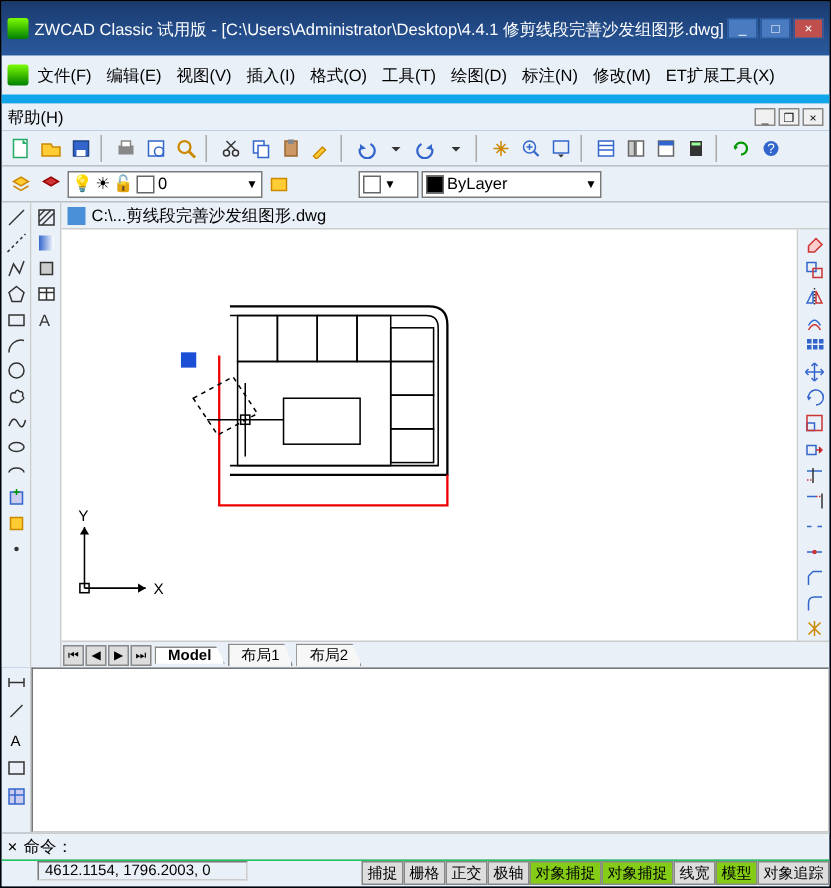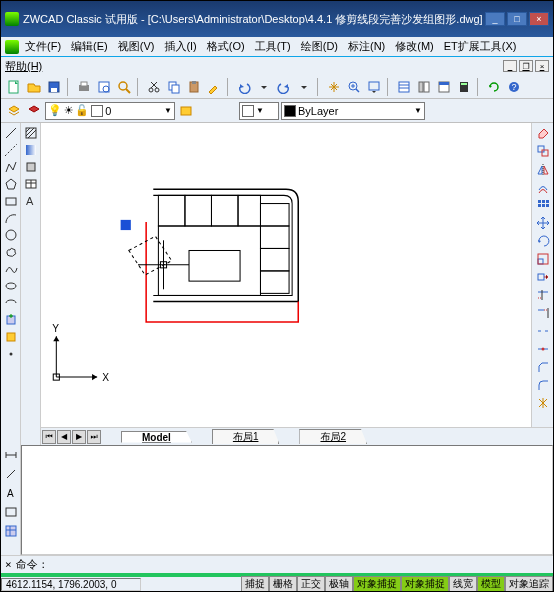--- a/index.html
+++ b/index.html
@@ -3,49 +3,49 @@
 <meta charset="utf-8">
 <style>
 * { box-sizing: border-box; margin: 0; padding: 0; font-family: "Microsoft YaHei", SimSun, Arial, sans-serif; }
 body { width: 554px; height: 592px; overflow: hidden; background: #3a6ea5; display: flex; flex-direction: column; border: 1px solid #000; }
 .titlebar { height: 36px; background: linear-gradient(#1a3a6e,#2a5a9e); color: #fff; display: flex; align-items: center; padding: 0 4px; font-size: 11px; }
 .titlebar .icon { width: 14px; height: 14px; margin-right: 4px; background: linear-gradient(#7cfc00,#008000); border-radius: 2px; position: relative; }
 .titlebar .title { flex: 1; white-space: nowrap; overflow: hidden; }
 .winbtns { display: flex; gap: 2px; }
 .winbtn { width: 20px; height: 14px; background: #4a7abf; border: 1px solid #2a5a9e; color: #fff; font-size: 9px; display: flex; align-items: center; justify-content: center; cursor: pointer; }
 .winbtn.close { background: #c0504d; }
-.menubar { height: 20px; background: #eaf0f7; display: flex; align-items: center; padding: 0 4px; font-size: 11px; gap: 2px; border-bottom: 1px solid #0ea5e9; }
+.menubar { height: 32px; background: #eaf0f7; display: flex; align-items: center; padding: 0 4px; font-size: 11px; gap: 2px; border-bottom: 6px solid #0ea5e9; }
 .menubar .menuitem { padding: 1px 4px; cursor: pointer; }
-.menubar2 { height: 18px; background: #eaf0f7; display: flex; align-items: center; padding: 0 4px; font-size: 11px; gap: 2px; justify-content: space-between; text-decoration: underline; }
+.menubar2 { height: 18px; background: #eaf0f7; display: flex; align-items: center; padding: 0 4px; font-size: 11px; gap: 2px; justify-content: space-between; }
 .childctl { display:flex; gap:2px; }
 .childctl .cbtn { width:14px; height:12px; border:1px solid #888; font-size:8px; display:flex;align-items:center;justify-content:center; cursor:pointer; background:#f0f0f0;}
 .toolbar { background: #eaf0f7; border-bottom: 1px solid #c0c0c0; display: flex; align-items: center; padding: 2px 4px; gap: 2px; min-height: 24px; flex-wrap:nowrap; }
 .tbtn { width: 18px; height: 18px; display: inline-flex; align-items: center; justify-content: center; cursor: pointer; border: 1px solid transparent; }
 .tsep { width: 4px; height: 18px; border-left: 1px solid #aaa; margin: 0 2px; }
 .colorbox { width: 12px; height: 12px; border: 1px solid #666; }
 .dropdown { height: 18px; border: 1px solid #7a7a7a; background: #fff; font-size: 11px; display: flex; align-items: center; padding: 0 2px; gap: 2px; }
 .dropdown .arrow { font-size: 8px; }
 .main { flex: 1; display: flex; background: #eaf0f7; overflow: hidden; }
 .vtoolbar { width: 20px; background: #eaf0f7; border-right: 1px solid #ccc; display: flex; flex-direction: column; align-items: center; padding-top: 2px; gap: 1px; }
 .vbtn { width: 16px; height: 16px; display: flex; align-items: center; justify-content: center; cursor: pointer; }
 .docarea { flex: 1; display: flex; flex-direction: column; overflow: hidden; }
 .doctab { height: 18px; background: #eaf0f7; display: flex; align-items: center; padding: 0 4px; font-size: 11px; gap: 4px; border-bottom: 1px solid #ccc; }
 .doctab .dicon { width: 12px; height: 12px; background: #4a90d9; }
 .canvas { flex: 1; display: flex; overflow: hidden; }
 .drawing { flex: 1; background: #fff; position: relative; overflow: hidden; }
 .rtoolbar { width: 22px; background: #eaf0f7; border-left: 1px solid #ccc; display: flex; flex-direction: column; align-items: center; padding-top: 2px; gap: 2px; }
 .tabs { height: 18px; background: #eaf0f7; display: flex; align-items: center; font-size: 10px; border-top: 1px solid #ccc; }
 .tabbtn { width: 14px; height: 14px; border: 1px solid #888; display:flex;align-items:center;justify-content:center; font-size:8px; cursor:pointer;margin-left:1px; background:#ddd;}
-.tab { padding: 0 20px; border: 1px solid #888; border-bottom: none; background: #f7f7f7; margin-left: 20px; cursor:pointer; position:relative; clip-path: polygon(0 0, calc(100% - 6px) 0, 100% 100%, 0 100%); text-decoration: underline;}
+.tab { padding: 0 8px; border: 1px solid #888; border-bottom: none; background: #f7f7f7; margin-left: 2px; cursor:pointer; position:relative; clip-path: polygon(0 0, calc(100% - 6px) 0, 100% 100%, 0 100%);}
 .tab.active { background: #fff; font-weight:bold; }
 .cmdarea { display:flex; height: 110px; }
 .sidepanel { width: 20px; background:#eaf0f7; border-right:1px solid #ccc; display:flex; flex-direction:column; align-items:center; padding-top:2px; gap:3px;}
 .cmdhistory { flex:1; background: #fff; border: 1px inset #ccc; overflow:hidden; }
 .cmdline { height: 18px; background:#eaf0f7; display:flex; align-items:center; border-top:1px solid #ccc; font-size:11px; padding:0 4px; gap:4px;}
-.statusbar { height: 18px; background:#eaf0f7; display:flex; align-items:center; font-size:10px; border-top:4px solid #22c55e;}
+.statusbar { height: 18px; background:#eaf0f7; display:flex; align-items:flex-start; font-size:10px; border-top:1px solid #22c55e;padding-left:24px;}
 .coord { width: 140px; border:1px inset #ccc; padding:0 4px; font-size:10px;}
 .stbtns { flex:1; display:flex; justify-content:flex-end; }
 .stbtn { border:1px solid #888; padding: 0 3px; font-size:10px; cursor:pointer; background:#ddd; }
 .stbtn.active { background:#84cc16; }
 svg { display:block; }
 </style>
 </head>
 <body>
 
 <div class="titlebar">
@@ -251,21 +251,21 @@
   <div class="tbtn">
       <svg width="14" height="14">
         <rect x="2" y="3" width="10" height="8" fill="#fc3" stroke="#c80"></rect>
       </svg>
     </div>
   <div style="width:40px"></div>
   <div class="dropdown" style="width:40px">
     <div class="colorbox" style="background:#fff"></div>
     <span class="arrow">▼</span>
   </div>
-  <div class="dropdown" style="width:144px">
+  <div class="dropdown" style="width:120px">
     <div class="colorbox" style="background:#000"></div>
     <span>ByLayer</span>
     <span style="flex:1"></span>
       <span class="arrow">▼</span>
   </div>
 </div>
 
 <div class="main">
 
   <div class="vtoolbar">
@@ -375,20 +375,24 @@
         </svg>
       </div>
     <div class="vbtn">
         <svg width="14" height="14">
           <text x="2" y="11" font-size="11" fill="#333">A</text>
         </svg>
       </div>
   </div>
 
   <div class="docarea">
+    <div class="doctab">
+      <div class="dicon"></div>
+      <span>C:\...剪线段完善沙发组图形.dwg</span>
+    </div>
     <div class="canvas">
       <div class="drawing">
         <svg width="100%" height="100%" viewBox="0 0 480 240">
 
           <path d="M110 36 L240 36 Q252 36 252 48 L252 146 L110 146" fill="none" stroke="#000" stroke-width="1.5"></path>
           <path d="M110 42 L238 42 Q246 42 246 50 L246 140 L110 140" fill="none" stroke="#000" stroke-width="1"></path>
 
           <rect x="115" y="42" width="26" height="30" fill="none" stroke="#000"></rect>
           <rect x="141" y="42" width="26" height="30" fill="none" stroke="#000"></rect>
           <rect x="167" y="42" width="26" height="30" fill="none" stroke="#000"></rect>

